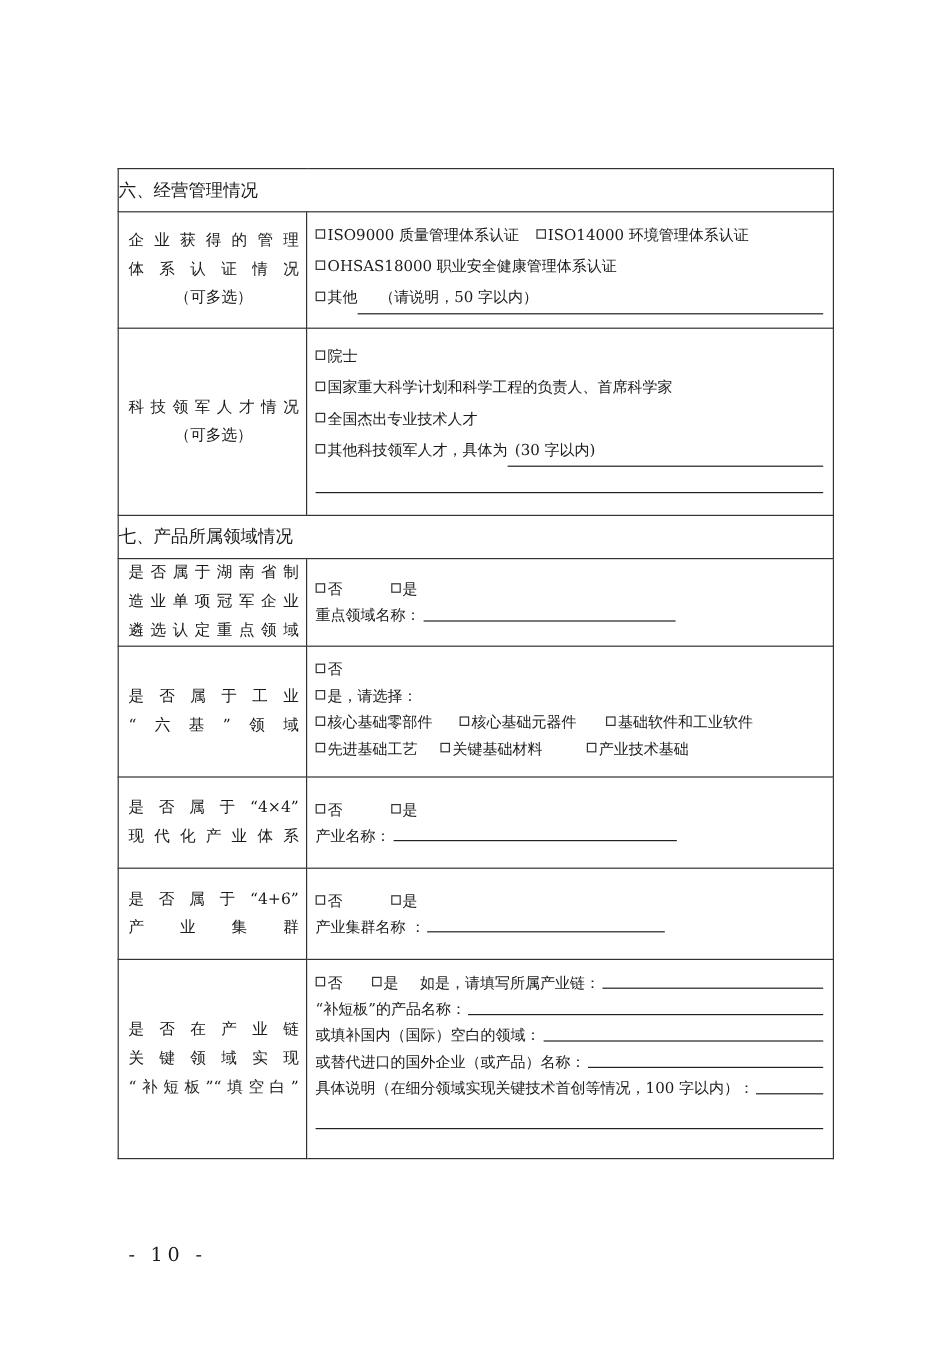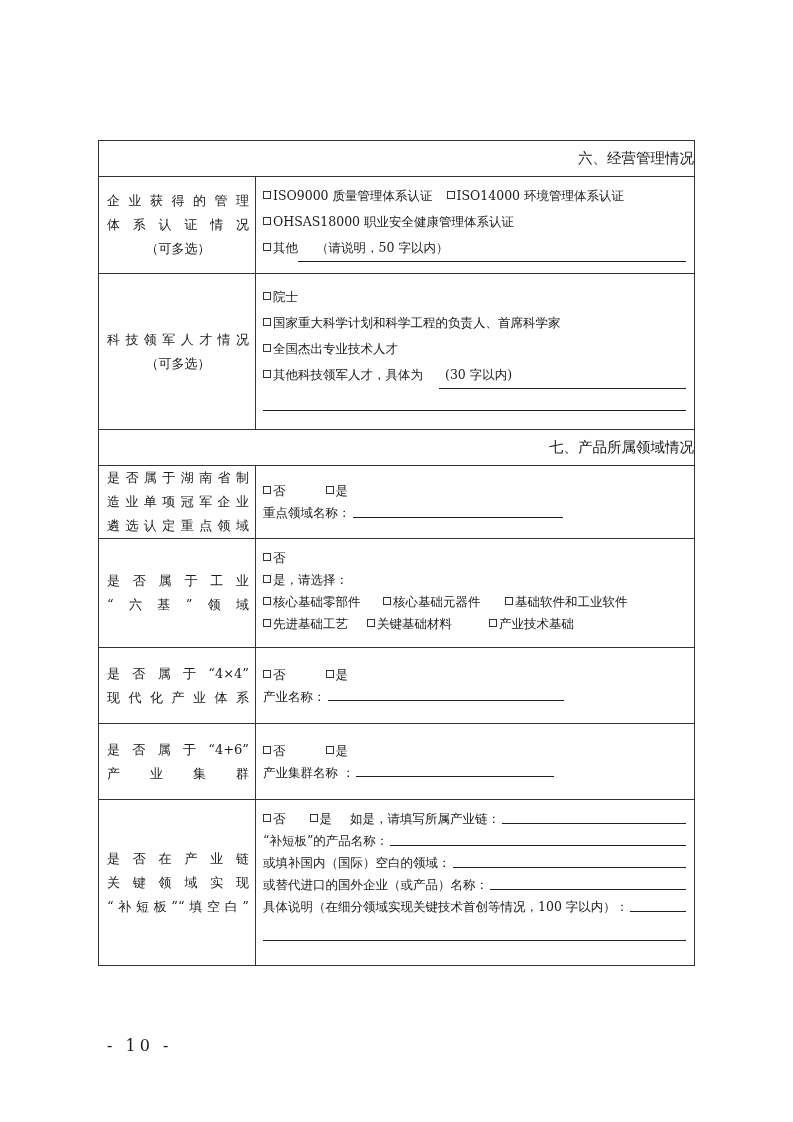--- a/index.html
+++ b/index.html
@@ -2,21 +2,21 @@
 <html><head>
 <meta charset="utf-8">
 <style>
   html, body { margin: 0; padding: 0; background: #ffffff; }
   body { width: 793px; height: 1122px; position: relative; font-family: "DejaVu Serif", "Liberation Serif", serif; color: #1a1a1a; }
   .page { position: absolute; left: 0; top: 0; width: 793px; height: 1122px; }
   table.form { position: absolute; left: 98px; top: 140px; width: 596px; border-collapse: collapse; table-layout: fixed; }
   table.form td { border: 1.3px solid #333; padding: 0; vertical-align: middle; }
   col.c1 { width: 157px; }
   col.c2 { width: 439px; }
-  .section { text-align: right; font-family: Liberation Serif, serif; font-size: 14.5px; height: 35px; }
+  .section { text-align: left; font-family: Liberation Serif, serif; font-size: 14.5px; height: 35px; }
   .label { font-size: 13px; line-height: 24px; padding: 0 6px 0 8px !important; text-align: justify; text-align-last: justify; letter-spacing: 0px; }
   .label .ln { display: block; text-align: justify; text-align-last: justify; }
   .label .ln.center { text-align: center; text-align-last: center; }
   .content { padding: 0 8px 0 7px !important; font-size: 12.5px; }
   .line { height: 26px; line-height: 26px; white-space: nowrap; display: flex; align-items: center; }
   .line.tight { height: 22px; line-height: 22px; }
   .cb { display: inline-block; width: 6px; height: 6px; border: 1px solid #333; margin-right: 2px; vertical-align: middle; position: relative; top: -1px; }
   .opt { display: inline-flex; align-items: center; margin-right: 14px; }
   .fill { display: inline-block; border-bottom: 1.2px solid #222; height: 16px; flex: 0 0 auto; margin-left: 2px; position: relative; top: -4px; }
   .fill.grow { flex: 1 1 auto; }
@@ -90,21 +90,21 @@
                 <span>国家重大科学计划和科学工程的负责人、首席科学家</span>
               </span>
       </div>
       <div class="line">
         <span class="opt">
                 <span class="cb"></span>
                 <span>全国杰出专业技术人才</span>
               </span>
       </div>
       <div class="line">
-        <span class="opt" style="margin-right:16px">
+        <span class="opt" style="margin-right:0">
                 <span class="cb"></span>
                 <span>其他科技领军人才，具体为</span>
               </span>
         <span class="fill-text"><span>(30 字以内)</span></span>
       </div>
       <div class="blankline"></div>
     </td>
   </tr>
 
   <tr>

